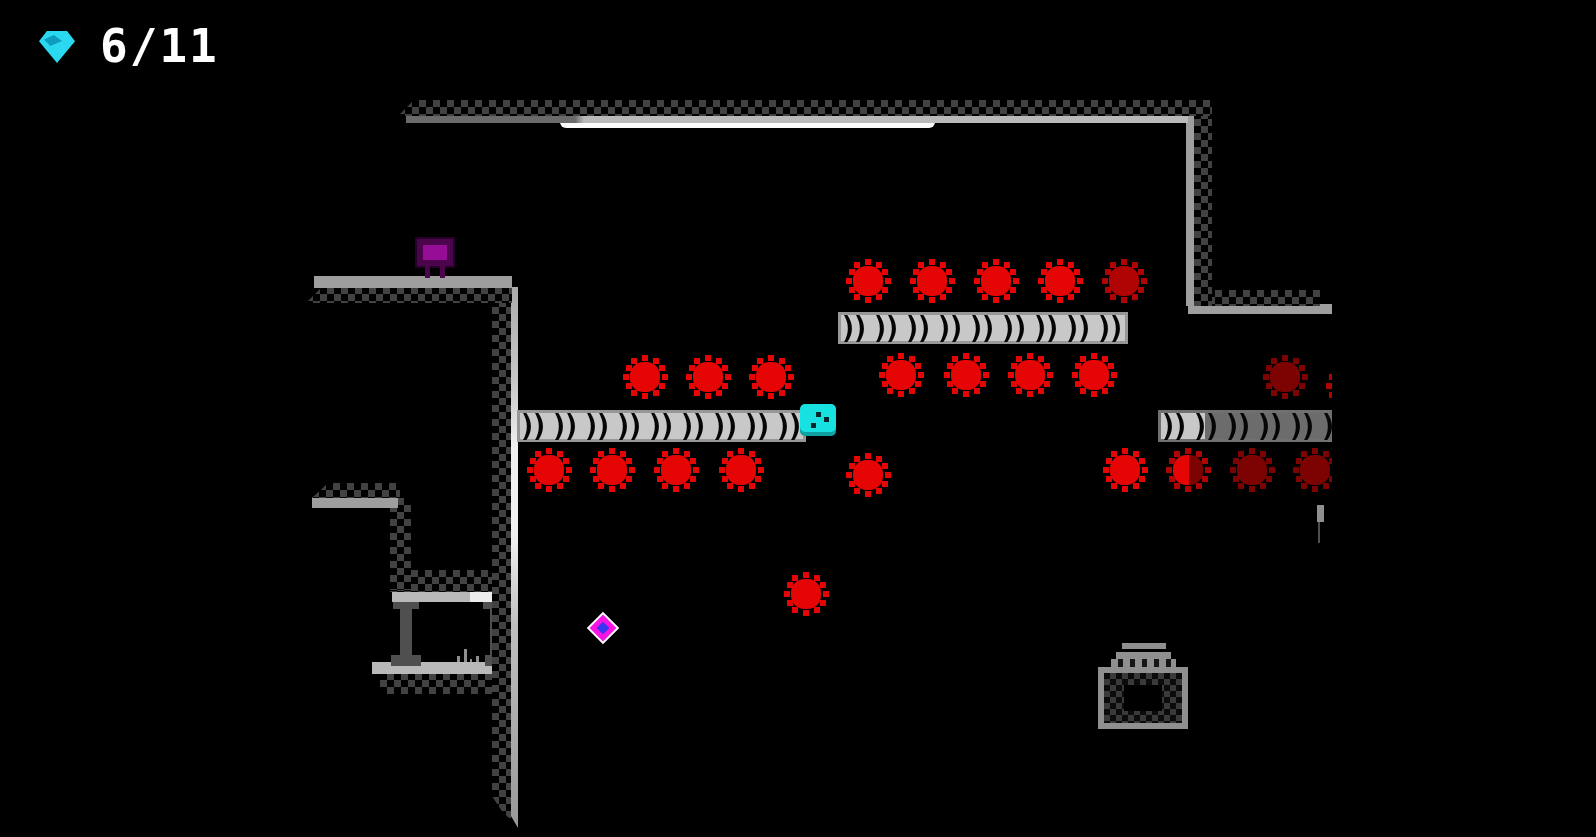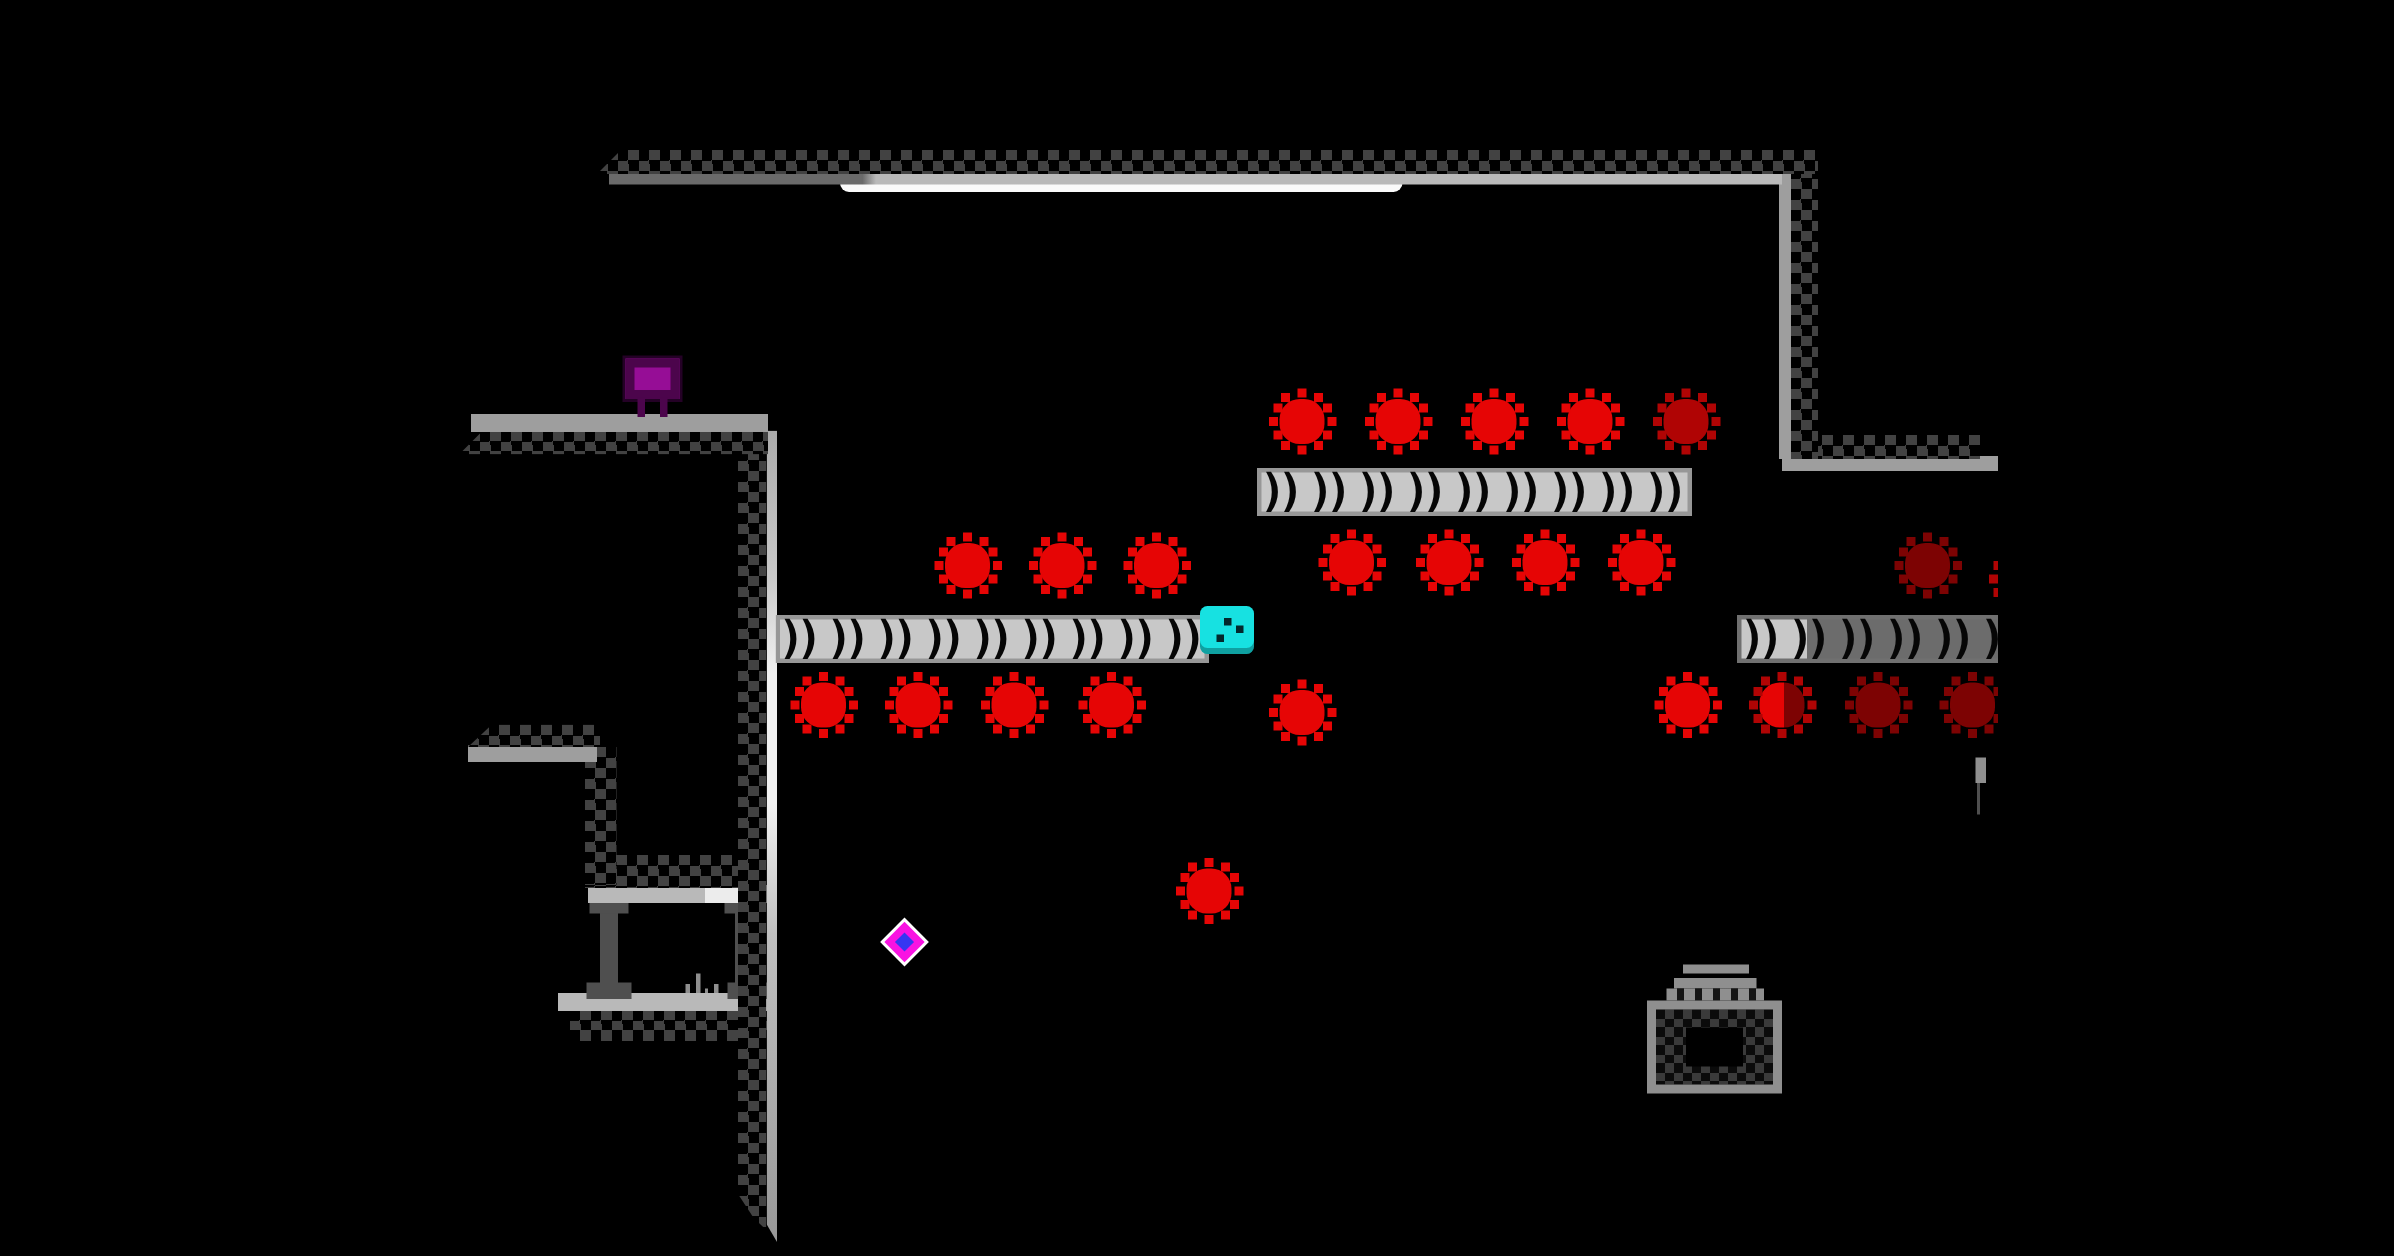--- a/index.html
+++ b/index.html
@@ -259,13 +259,21 @@
     </div>
     <div class="spike s-dark" style="left: 1230px; top: 448px;">
       <div class="core"></div>
       <div class="teeth"></div>
     </div>
     <div class="spike s-dark" style="left: 1293px; top: 448px;">
       <div class="core"></div>
       <div class="teeth"></div>
     </div>
     <div id="blackout" style="left: 1332px; top: 0px; width: 264px; height: 837px;"></div>
+    <div id="hud">
+    <div class="hud-gem">
+      <div class="hg-outline"></div>
+      <div class="hg-fill"></div>
+      <div class="hg-facet"></div>
+    </div>
+    <div class="hud-text">6/11</div>
+  </div>
   </div>
 
 </body></html>

